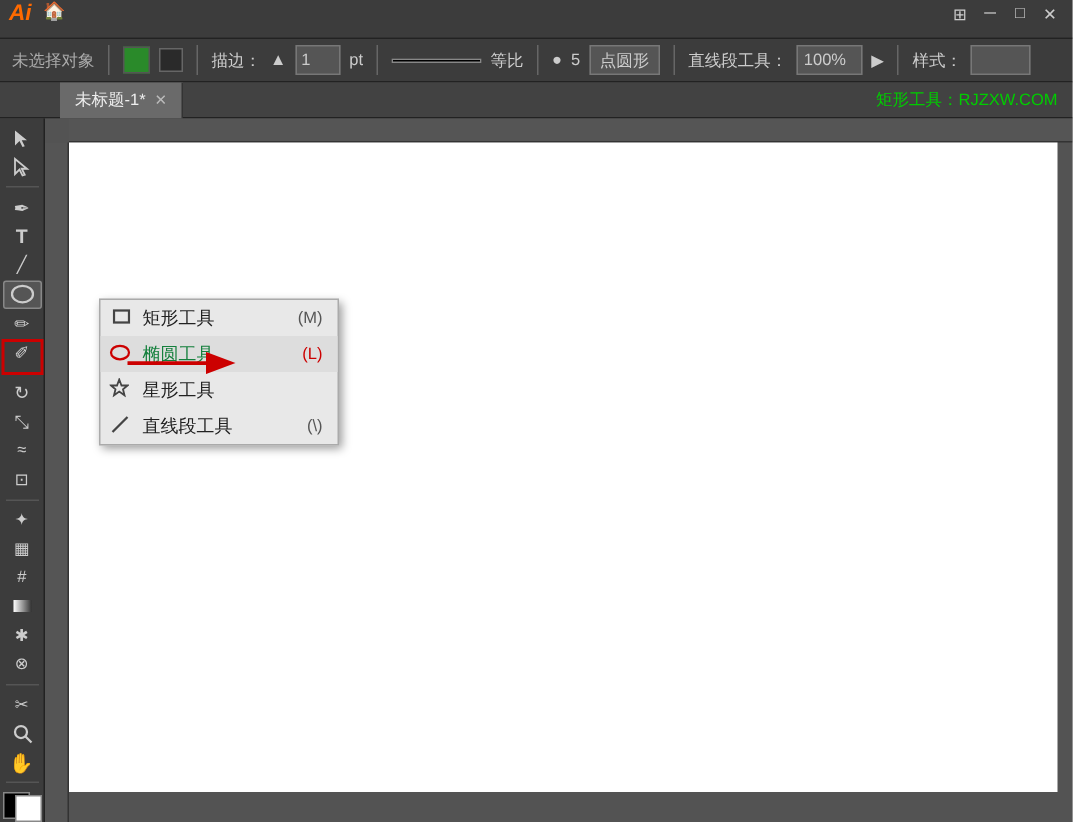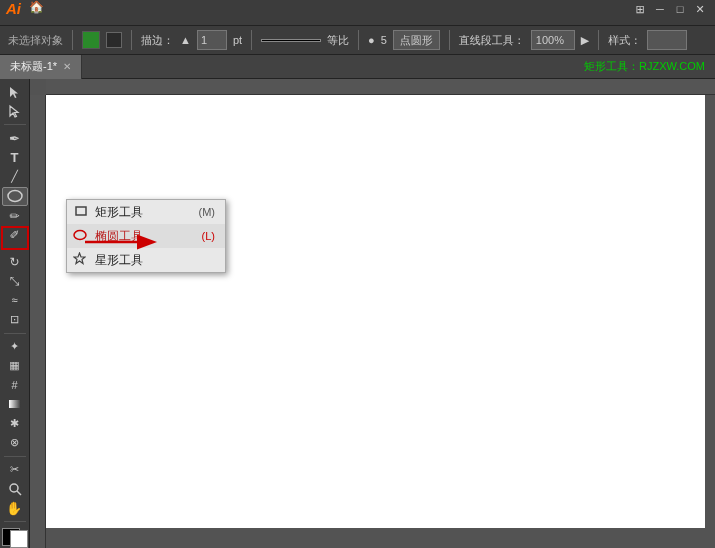--- a/index.html
+++ b/index.html
@@ -120,20 +120,21 @@
       height: 24px;
       padding: 0 10px;
       display: flex;
       align-items: center;
       background: #6a6a6a;
       color: #eee;
       font-size: 11px;
       border-right: 1px solid #333;
       gap: 6px;
       cursor: pointer;
+      margin-left: 40px;
     }
     .tab .close-btn {
       font-size: 10px;
       color: #bbb;
       cursor: pointer;
     }
     .tab-website {
       margin-left: auto;
       color: #00cc00;
       font-size: 11px;
@@ -409,35 +410,44 @@
         <span>矩形工具</span>
         <span class="shortcut">(M)</span>
       </div>
 
       <div class="context-menu-item highlighted" style="background:#ddd;">
         <span style="position:absolute;left:6px;">
           <svg width="14" height="12" viewBox="0 0 14 12">
               <ellipse cx="7" cy="6" rx="6" ry="4.5" fill="none" stroke="#cc0000" stroke-width="1.5"></ellipse>
             </svg>
         </span>
-        <span style="color:#b91c1c;">椭圆工具</span>
+        <span style="color:#15803d;">椭圆工具</span>
         <span class="shortcut" style="color:#cc0000;">(L)</span>
       </div>
 
 
       <div class="context-menu-item">
         <span style="position:absolute;left:6px;">
           <svg width="13" height="13" viewBox="0 0 13 13">
               <polygon points="6.5,1 8,5 12,5 9,7.5 10,11.5 6.5,9 3,11.5 4,7.5 1,5 5,5" fill="none" stroke="#444" stroke-width="1.2"></polygon>
             </svg>
         </span>
         <span>星形工具</span>
         <span class="shortcut"></span>
       </div>
 
+      <div class="context-menu-item">
+        <span style="position:absolute;left:7px;">
+          <svg width="12" height="12" viewBox="0 0 12 12">
+              <line x1="1" y1="11" x2="11" y2="1" stroke="#444" stroke-width="1.5"></line>
+            </svg>
+        </span>
+        <span>直线段工具</span>
+        <span class="shortcut">(\)</span>
+      </div>
     </div>
 
     <svg class="red-arrow" width="80" height="20">
       <defs>
         <marker id="arrowhead" markerWidth="8" markerHeight="6" refX="6" refY="3" orient="auto">
           <polygon points="0 0, 8 3, 0 6" fill="#cc0000"></polygon>
         </marker>
       </defs>
       <line x1="5" y1="10" x2="72" y2="10" stroke="#cc0000" stroke-width="2.5" marker-end="url(#arrowhead)"></line>
     </svg>

